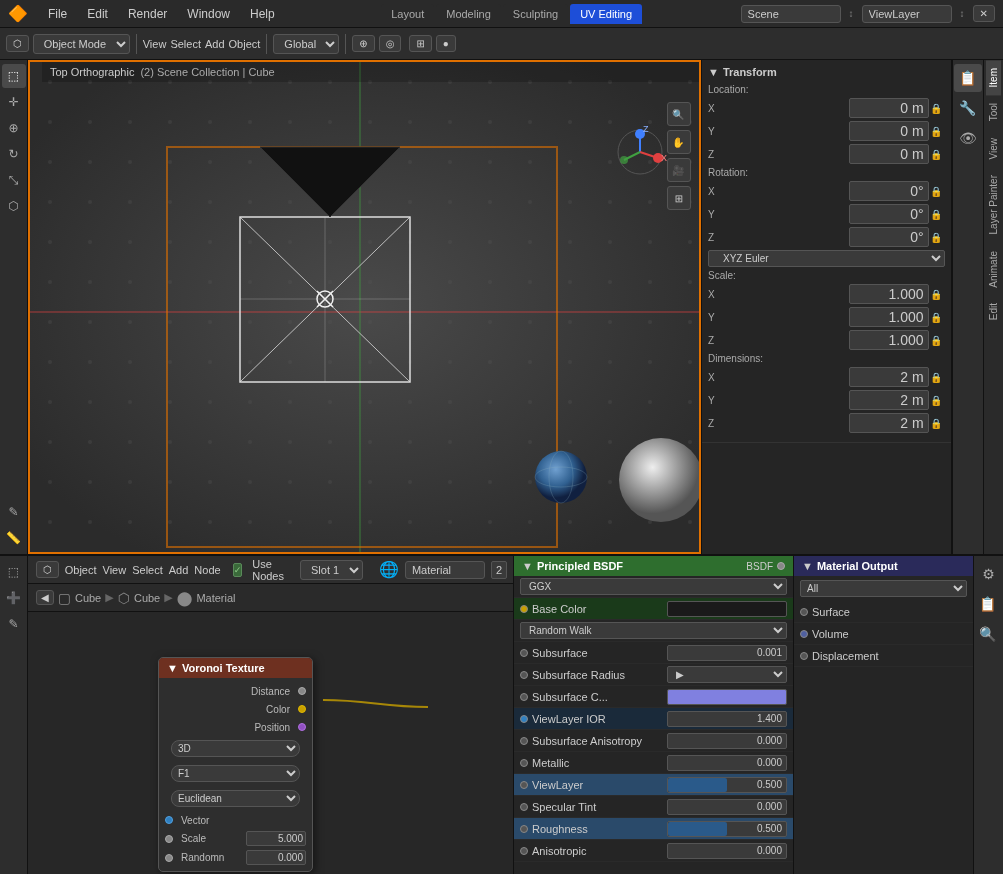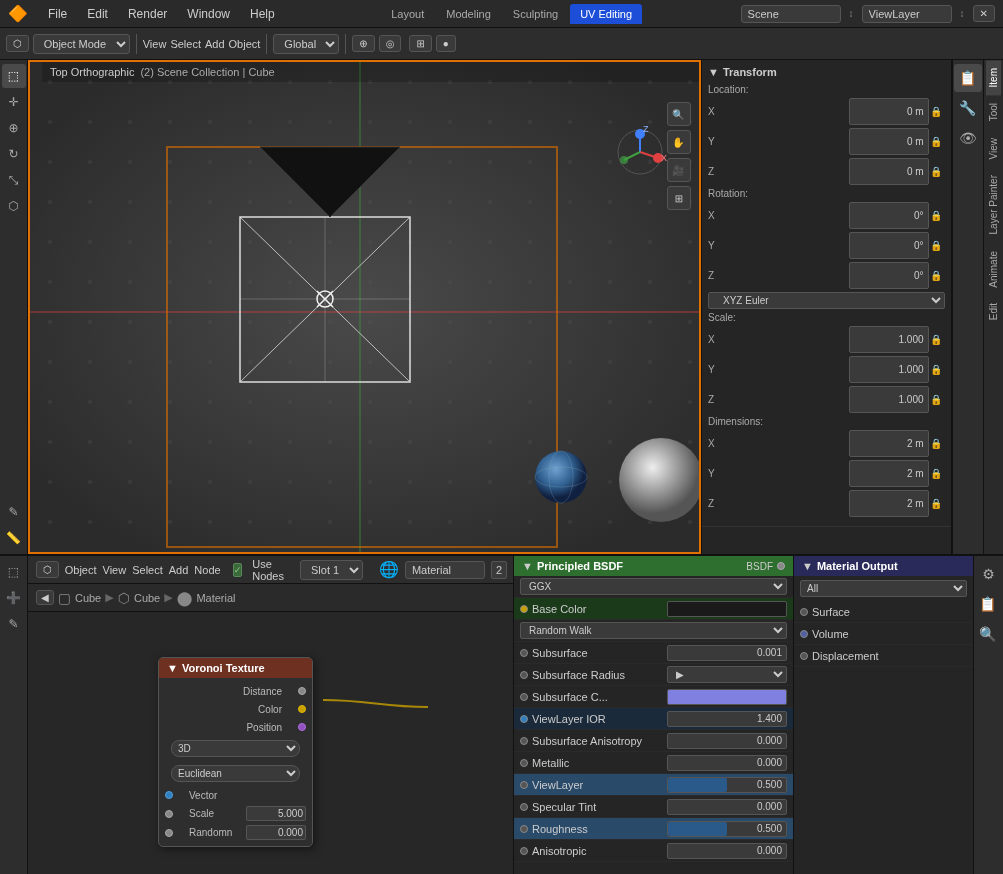--- a/index.html
+++ b/index.html
@@ -38,21 +38,21 @@
     .viewport-header { display: flex; align-items: center; padding: 4px 8px; gap: 6px; background: rgba(0,0,0,0.3); position: absolute; top: 0; left: 0; right: 0; z-index: 10; margin-left: 12px; }
 
     
     .properties-panel {
       width: 250px; background: #252525; border-left: 1px solid #111; overflow-y: auto; display: flex; flex-direction: column;
     }
     .props-section { padding: 6px; border-bottom: 1px solid #333; }
     .props-section-header { display: flex; align-items: center; gap: 4px; font-size: 11px; font-weight: bold; color: #ccc; margin-bottom: 6px; cursor: pointer; }
     .props-row { display: flex; align-items: center; margin-bottom: 3px; }
     .props-label { flex: 1; color: #aaa; font-size: 10px; }
-    .props-value { background: #3a3a3a; border: 1px solid #555; color: #ccc; padding: 7px 4px; border-radius: 2px; font-size: 10px; width: 80px; text-align: right; }
+    .props-value { background: #3a3a3a; border: 1px solid #555; color: #ccc; padding: 1px 4px; border-radius: 2px; font-size: 14px; width: 80px; text-align: right; }
     .props-icon-btn { background: none; border: none; color: #888; cursor: pointer; font-size: 10px; padding: 0 2px; }
 
     
     .sidebar-icons { width: 32px; background: #2d2d2d; border-left: 1px solid #111; display: flex; flex-direction: column; align-items: center; padding: 4px 0; gap: 2px; }
     .sidebar-icon-btn { width: 28px; height: 28px; background: none; border: none; color: #aaa; cursor: pointer; display: flex; align-items: center; justify-content: center; border-radius: 3px; font-size: 14px; }
     .sidebar-icon-btn.active { background: #4a4a4a; color: #fff; }
 
     
     .vertical-tabs { width: 20px; background: #2a2a2a; display: flex; flex-direction: column; align-items: center; border-left: 1px solid #111; }
     .vtab { writing-mode: vertical-rl; text-orientation: mixed; transform: rotate(180deg); padding: 8px 2px; font-size: 10px; cursor: pointer; color: #aaa; background: none; border: none; }
@@ -61,21 +61,21 @@
     
     .node-editor { flex: 1; background: #252525; position: relative; overflow: hidden; }
     .node-toolbar { display: flex; align-items: center; height: 28px; background: #2d2d2d; border-bottom: 1px solid #111; padding: 0 8px; gap: 6px; }
     .node-canvas { flex: 1; position: relative; overflow: hidden; background: #272727; }
     .breadcrumb { display: flex; align-items: center; height: 28px; background: #2a2a2a; border-bottom: 1px solid #111; padding: 0 8px; gap: 4px; font-size: 11px; }
     .breadcrumb-item { color: #aaa; cursor: pointer; }
     .breadcrumb-sep { color: #666; }
     .node { position: absolute; background: #2e2e2e; border: 1px solid #555; border-radius: 5px; min-width: 140px; box-shadow: 2px 2px 8px rgba(0,0,0,0.5); }
     .node-header { padding: 4px 8px; border-radius: 4px 4px 0 0; font-size: 11px; font-weight: bold; color: #fff; display: flex; align-items: center; gap: 4px; }
     .node-body { padding: 4px 0; }
-    .node-socket-row { display: flex; align-items: center; padding: 2px 6px; gap: 12px; font-size: 10px; min-height: 18px; }
+    .node-socket-row { display: flex; align-items: center; padding: 2px 6px; gap: 4px; font-size: 10px; min-height: 18px; }
     .socket { width: 8px; height: 8px; border-radius: 50%; border: 1px solid #888; flex-shrink: 0; }
     .socket.yellow { background: #c8a000; border-color: #e0b800; }
     .socket.gray { background: #888; border-color: #aaa; }
     .socket.purple { background: #9050c0; border-color: #b070e0; }
     .socket.blue { background: #3080c0; border-color: #50a0e0; }
     .socket-label { flex: 1; color: #bbb; }
     .node-dropdown { background: #3a3a3a; border: 1px solid #555; color: #ccc; width: 100%; font-size: 10px; padding: 1px 2px; margin: 2px 6px; border-radius: 8px; }
     .node-input-field { background: #3a3a3a; border: 1px solid #555; color: #ccc; width: 60px; font-size: 10px; padding: 1px 2px; border-radius: 2px; text-align: right; }
     .voronoi-node { left: 140px; top: 40px; width: 155px; }
     .voronoi-header { background: #6e3020; }
@@ -433,20 +433,25 @@
               <div class="socket purple" style="margin-left:4px;"></div>
             </div>
 
             <div style="padding: 2px 6px;">
               <select class="node-dropdown" style="width: calc(100% - 12px);">
                 <option>3D</option>
               </select>
             </div>
             <div style="padding: 2px 6px;">
               <select class="node-dropdown" style="width: calc(100% - 12px);">
+                <option>F1</option>
+              </select>
+            </div>
+            <div style="padding: 2px 6px;">
+              <select class="node-dropdown" style="width: calc(100% - 12px);">
                 <option>Euclidean</option>
               </select>
             </div>
 
             <div class="node-socket-row">
               <div class="socket blue" style="margin-right:4px;"></div>
               <span class="socket-label">Vector</span>
             </div>
             <div class="node-socket-row">
               <div class="socket gray" style="margin-right:4px;"></div>

